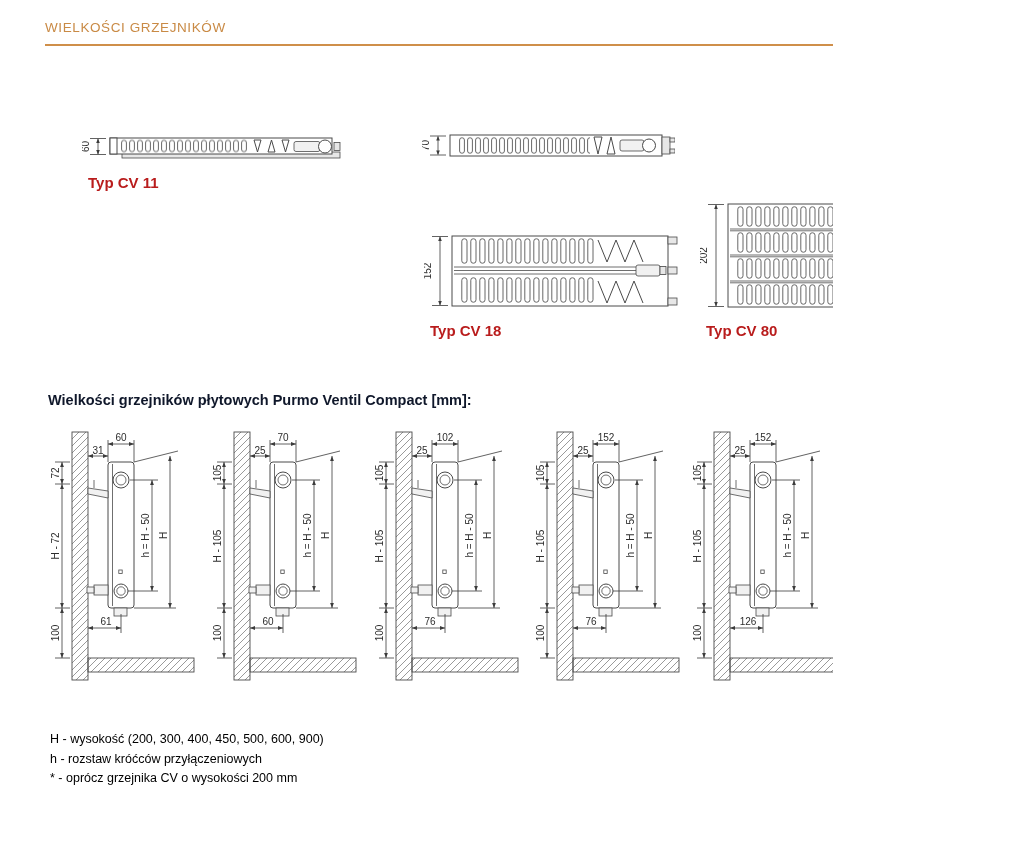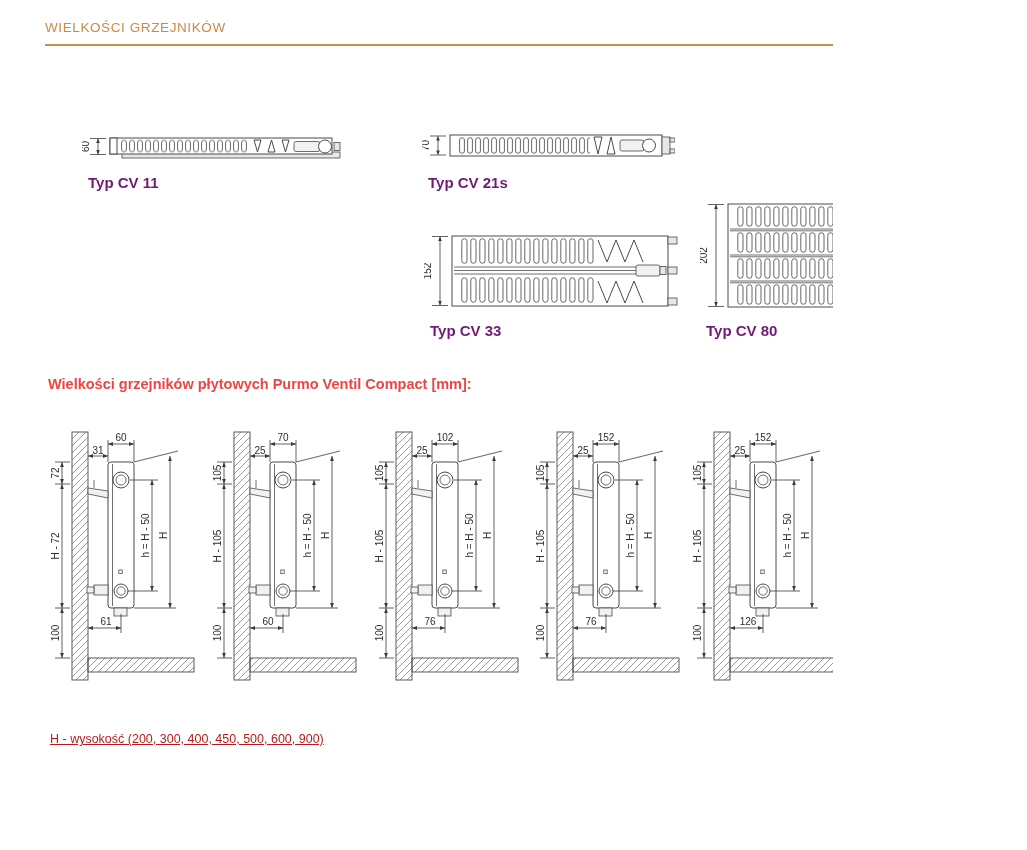--- a/index.html
+++ b/index.html
@@ -2,23 +2,23 @@
 <html><head>
 <meta charset="utf-8">
 <style>
   html,body{margin:0;padding:0;background:#fff;}
   #page{position:relative;width:833px;height:850px;background:#ffffff;overflow:hidden;
         font-family:"Liberation Sans",sans-serif;}
   .abs{position:absolute;}
   #title{left:45px;top:20px;font-size:13.5px;letter-spacing:.6px;color:#c98a45;font-weight:400;}
   #rule{left:45px;top:44px;width:933px;height:2px;background:#cf8f4a;}
   .tvrow{display:flex;align-items:flex-end;gap:2px;}
-  .tvlabel{margin:12px 0 0 6px;font-weight:700;font-size:15px;color:#701a75;}
-  #sec2{left:48px;top:376px;font-weight:700;font-size:14.5px;color:#ef4444;}
-  .legend{left:50px;top:730px;font-size:12.5px;color:#b91c1c;line-height:19.5px;text-decoration:underline;}
+  .tvlabel{margin:12px 0 0 6px;font-weight:700;font-size:15px;color:#b91c1c;}
+  #sec2{left:48px;top:392px;font-weight:700;font-size:14.5px;color:#0f172a;}
+  .legend{left:50px;top:730px;font-size:12.5px;color:#000000;line-height:19.5px;}
   
   .body{fill:#fff;stroke:#4a4a4a;stroke-width:1;}
   .body2{fill:#f1f1f1;stroke:#4a4a4a;stroke-width:.8;}
   .plate{fill:#e7e7e7;stroke:#4a4a4a;stroke-width:.8;}
   .hatch{fill:url(#hatch);stroke:#4a4a4a;stroke-width:.9;}
   .ln{fill:none;stroke:#4a4a4a;stroke-width:1;}
   .ln2{fill:none;stroke:#4a4a4a;stroke-width:.8;}
   .dl{stroke:#3b3b3b;stroke-width:.8;fill:none;}
   .ah{fill:#3b3b3b;}
   text.dim{font:10px "Liberation Sans",sans-serif;fill:#2d2d2d;}
@@ -96,21 +96,20 @@
             <rect width="132" height="17" fill="url(#pf17)"></rect>
           </g>
         <path d="M146,5 L154,5 L150,22 Z M159,22 L167,22 L163,5 Z" class="ln"></path>
         <rect x="172" y="8" width="24" height="11" rx="2" class="body2"></rect>
         <circle cx="201" cy="13.5" r="6.5" class="body"></circle>
         <rect x="214" y="5" width="8" height="17" class="plate"></rect>
         <rect x="222" y="6" width="5" height="4" class="plate"></rect>
         <rect x="222" y="17" width="5" height="4" class="plate"></rect>
       </svg>
     </div>
-    <div class="tvlabel">Typ CV 21s</div>
   </div>
 
 
   <div class="tv abs" style="left:424px;top:234px">
     <div class="tvrow">
       <svg width="24" height="76" viewBox="0 0 24 76">
         <line x1="8" y1="2.5" x2="24" y2="2.5" class="dl"></line>
           <line x1="8" y1="71.5" x2="24" y2="71.5" class="dl"></line>
         <line x1="16" y1="3" x2="16" y2="71" class="dl"></line>
         <path d="M16,2.5 l-1.8,4.5 l3.6,0 Z" class="ah"></path>
@@ -130,21 +129,21 @@
           </g>
         <path d="M148,6 l9,22 l9,-22 l9,22 l9,-22 l9,22" class="ln"></path>
         <path d="M148,47 l9,22 l9,-22 l9,22 l9,-22 l9,22" class="ln"></path>
         <rect x="186" y="31" width="24" height="11" rx="2" class="body2"></rect>
         <rect x="210" y="32.5" width="6" height="8" class="plate"></rect>
         <rect x="218" y="3" width="9" height="7" class="plate"></rect>
         <rect x="218" y="33" width="9" height="7" class="plate"></rect>
         <rect x="218" y="64" width="9" height="7" class="plate"></rect>
       </svg>
     </div>
-    <div class="tvlabel">Typ CV 33</div>
+    <div class="tvlabel">Typ CV 18</div>
   </div>
 
   <div class="tv abs" style="left:700px;top:202px">
     <div class="tvrow">
       <svg width="24" height="108" viewBox="0 0 24 108">
         <line x1="8" y1="2.5" x2="24" y2="2.5" class="dl"></line>
           <line x1="8" y1="104.5" x2="24" y2="104.5" class="dl"></line>
         <line x1="16" y1="3" x2="16" y2="104" class="dl"></line>
         <path d="M16,2.5 l-1.8,4.5 l3.6,0 Z" class="ah"></path>
           <path d="M16,104.5 l-1.8,-4.5 l3.6,0 Z" class="ah"></path>
@@ -533,15 +532,17 @@
       <path d="M166,118 l-1.9,-5 l3.8,0 Z" class="ah"></path>
       <text class="dim" text-anchor="middle" transform="translate(162.5,74) rotate(-90)">200</text>
       <line x1="40" y1="178" x2="104" y2="178" class="dl"></line>
       <path d="M40,178 l5,-1.9 l0,3.8 Z" class="ah"></path>
       <path d="M104,178 l-5,-1.9 l0,3.8 Z" class="ah"></path>
       <text class="dim" text-anchor="middle" transform="translate(82,175)">126</text>
     </svg>
 
   <div class="legend abs">
     <div>H - wysokość (200, 300, 400, 450, 500, 600, 900)</div>
+    <div>h - rozstaw króćców przyłączeniowych</div>
+    <div>* - oprócz grzejnika CV o wysokości 200 mm</div>
   </div>
 
 </div>
 
 </body></html>

